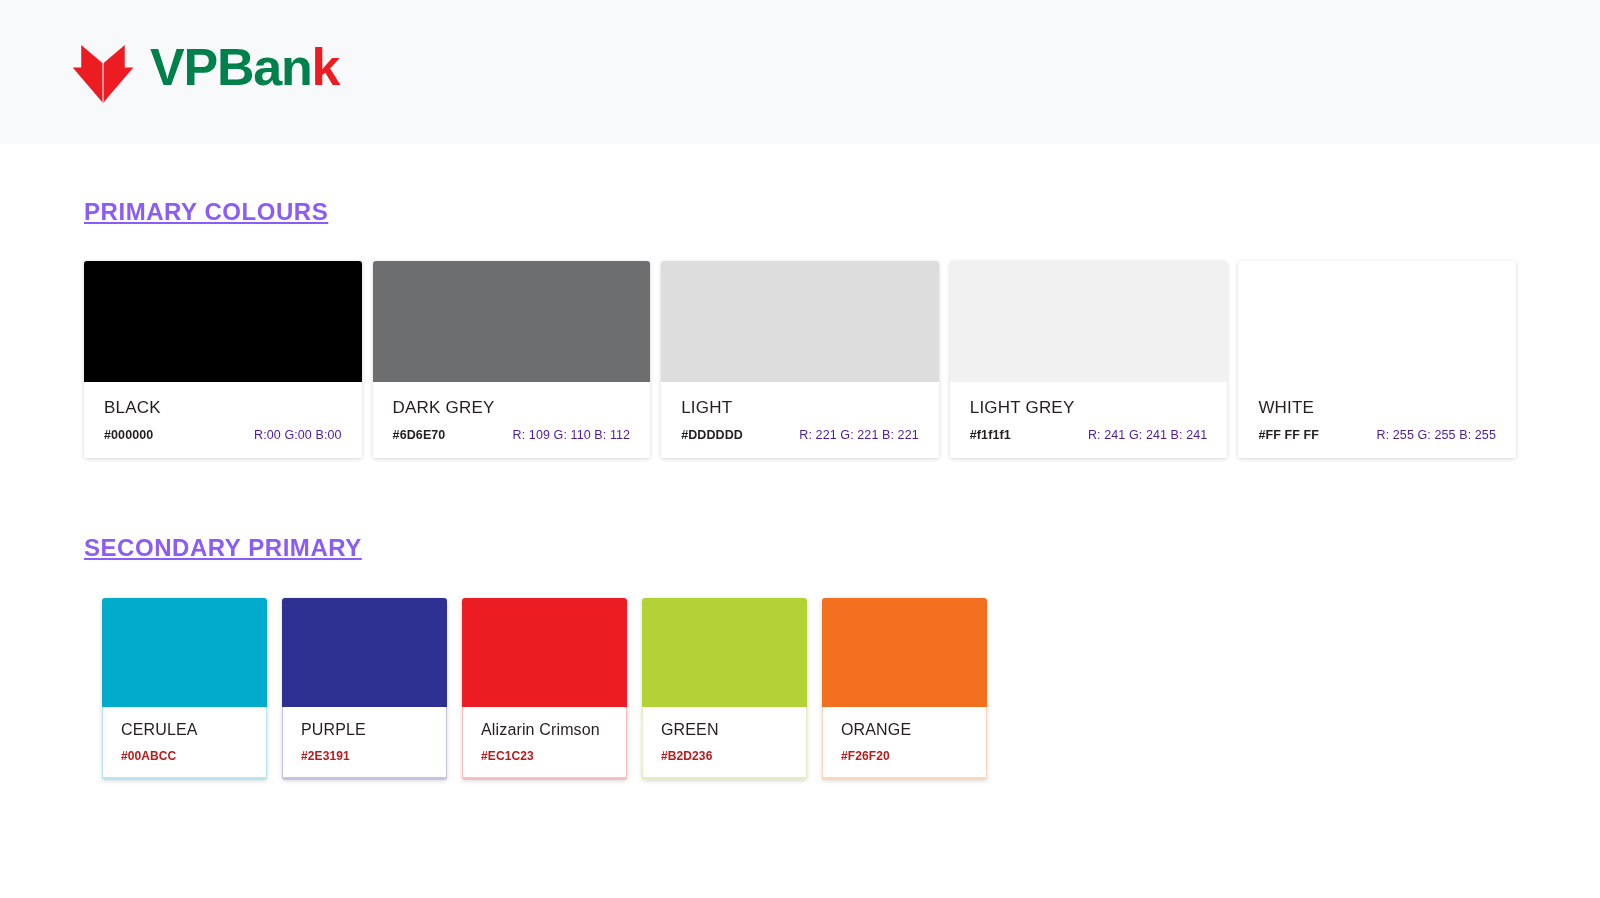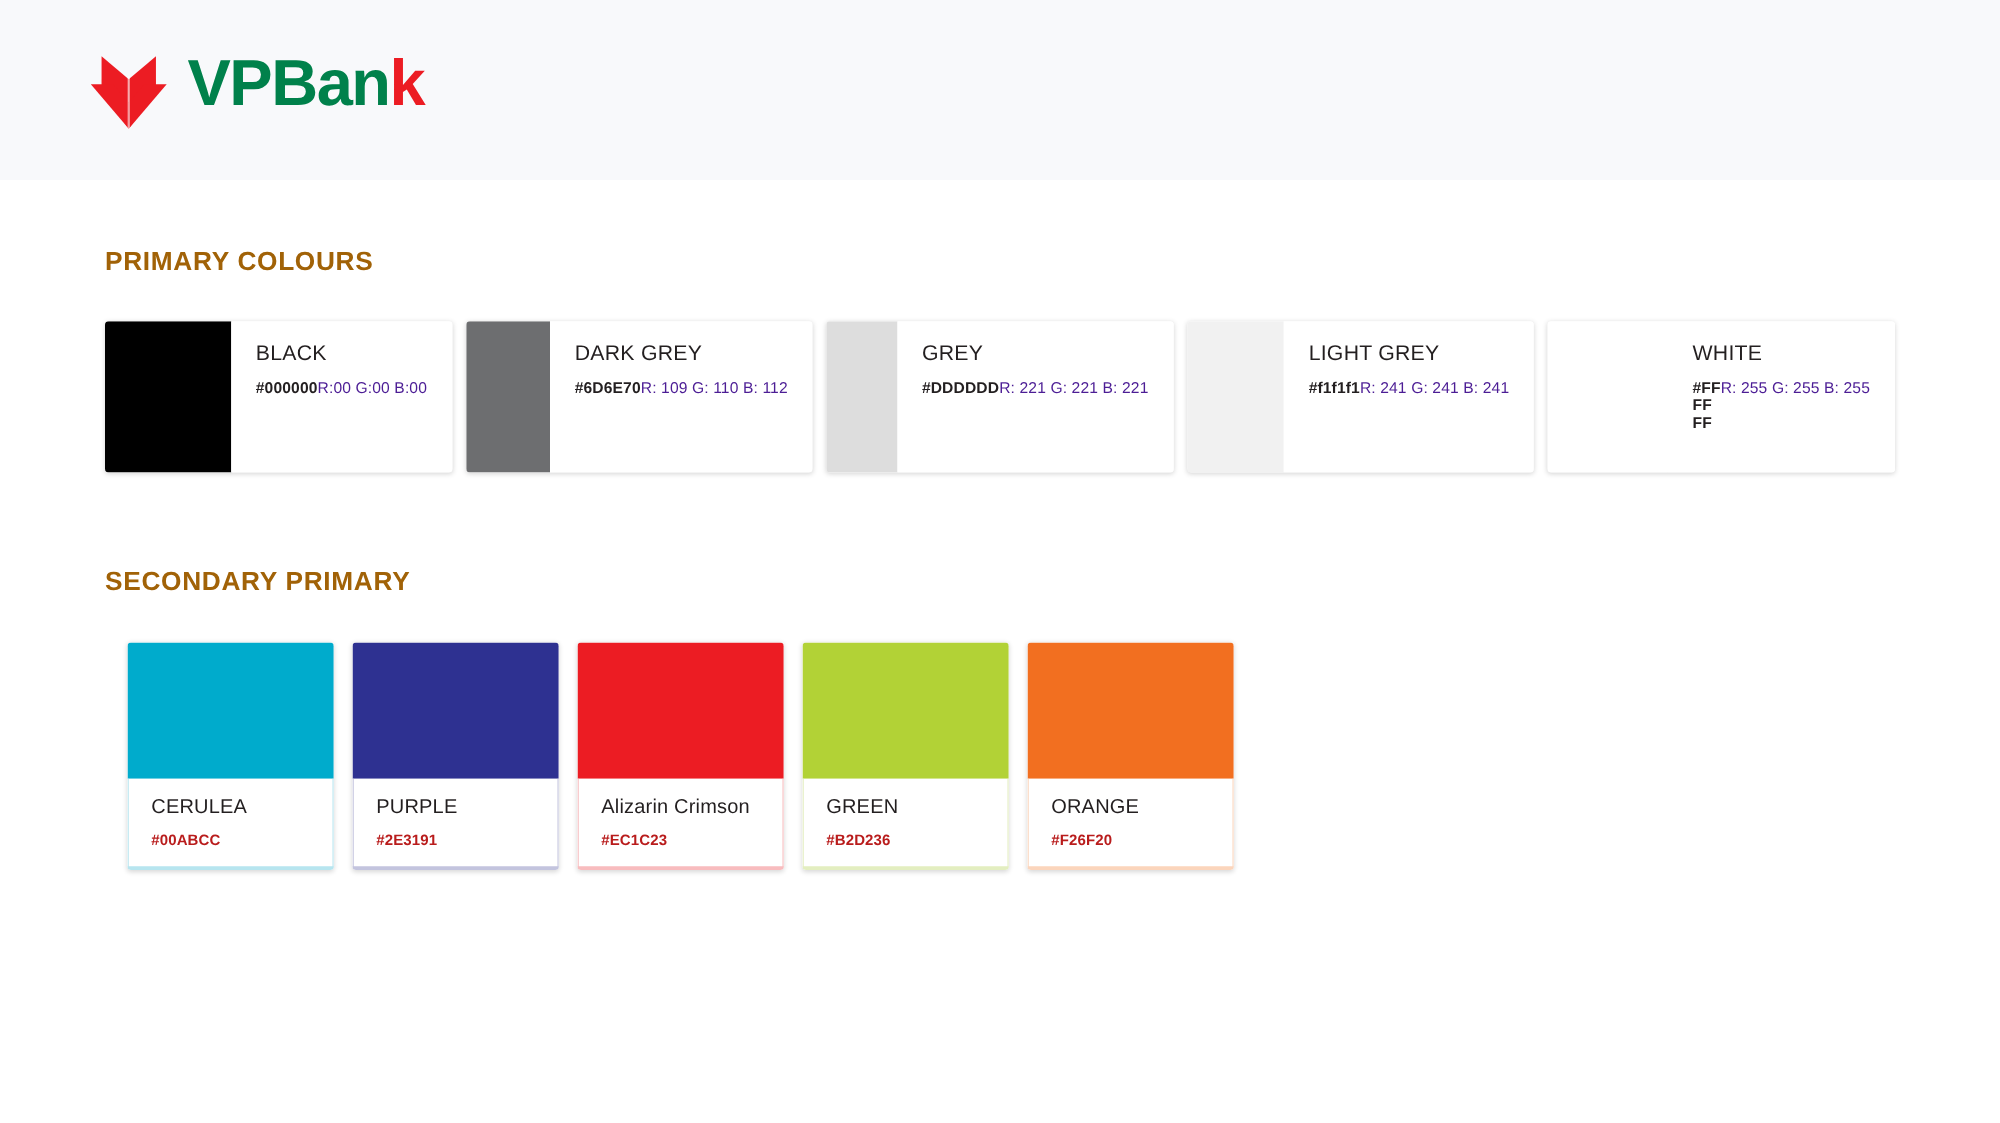--- a/index.html
+++ b/index.html
@@ -52,45 +52,46 @@
   .logo-word .seg-red   { color: #ec1c23; }
 
   
   .page {
     padding: 0 84px;
     background: #ffffff;
     height: 754px;
   }
 
   .section-title {
-    font-size: 21px;
+    font-size: 24px;
     font-weight: bold;
     letter-spacing: 0.55px;
-    color: #a16207;
+    color: #8b5cf6;
     text-transform: none;
+    text-decoration: underline;
   }
 
   #primary-section { padding-top: 54px; }
   #secondary-section { padding-top: 76px; }
 
   
   .primary-grid {
     display: flex;
     gap: 11px;
     margin-top: 35px;
   }
 
   .primary-card {
     flex: 1 1 0;
     background: #ffffff;
     border-radius: 3px;
     box-shadow: 0 1px 4px rgba(0,0,0,0.17);
     overflow: hidden;
     display: flex;
-    flex-direction: row;
+    flex-direction: column;
   }
 
   .primary-swatch {
     height: 121px;
     width: 100%;
   }
 
   .primary-info {
     padding: 17px 20px 16px 20px;
     background: #ffffff;
@@ -217,21 +218,21 @@
             <div class="primary-name">DARK GREY</div>
             <div class="primary-values">
               <span class="primary-hex">#6D6E70</span>
               <span class="primary-rgb">R: 109  G: 110  B: 112</span>
             </div>
           </div>
         </div>
         <div class="primary-card">
           <div class="primary-swatch" style="background: rgb(221, 221, 221);"></div>
           <div class="primary-info">
-            <div class="primary-name">GREY</div>
+            <div class="primary-name">LIGHT</div>
             <div class="primary-values">
               <span class="primary-hex">#DDDDDD</span>
               <span class="primary-rgb">R: 221  G: 221  B: 221</span>
             </div>
           </div>
         </div>
         <div class="primary-card">
           <div class="primary-swatch" style="background: rgb(241, 241, 241);"></div>
           <div class="primary-info">
             <div class="primary-name">LIGHT GREY</div>

